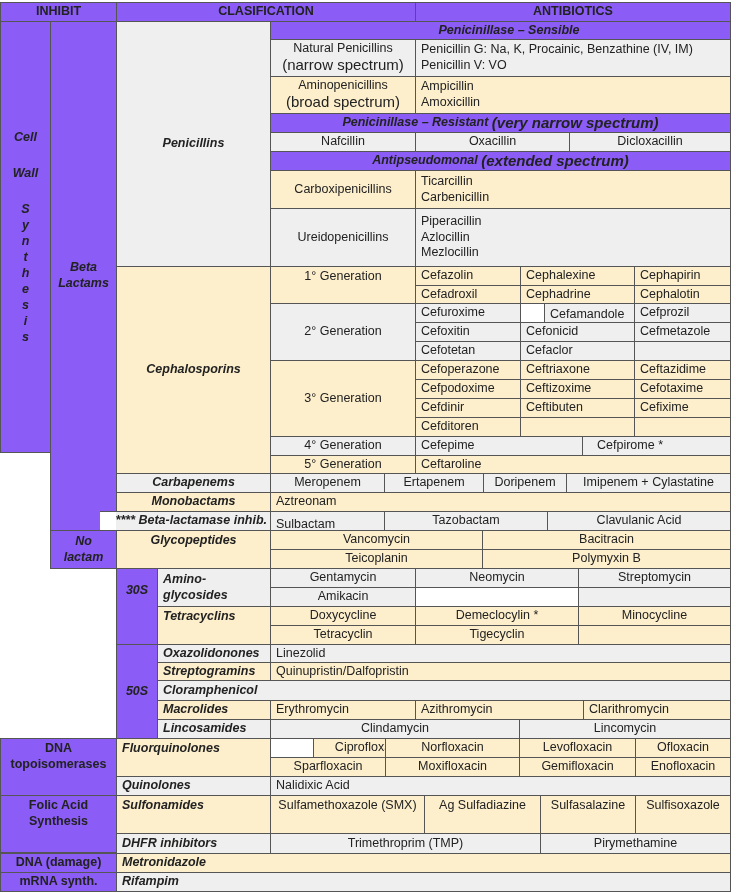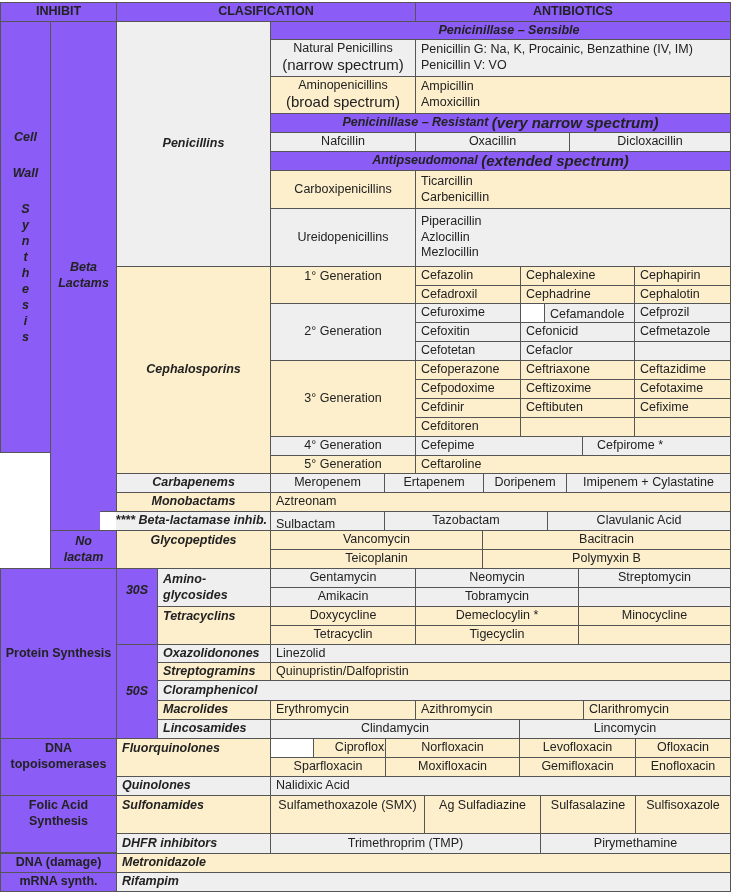--- a/index.html
+++ b/index.html
@@ -140,33 +140,31 @@
   <div class="c g l" style="left:270px;top:511px;width:115px;height:28px;">Sulbactam</div>
   <div class="c g" style="left:384px;top:511px;width:164px;height:20px;">Tazobactam</div>
   <div class="c g" style="left:547px;top:511px;width:184px;height:20px;">Clavulanic Acid</div>
 
   <div class="c y bi top" style="left:116px;top:530px;width:155px;height:39px;">Glycopeptides</div>
   <div class="c y" style="left:270px;top:530px;width:213px;height:20px;">Vancomycin</div>
   <div class="c y" style="left:482px;top:530px;width:249px;height:20px;">Bacitracin</div>
   <div class="c y" style="left:270px;top:549px;width:213px;height:20px;">Teicoplanin</div>
   <div class="c y" style="left:482px;top:549px;width:249px;height:20px;">Polymyxin B</div>
 
-  <div class="c w b" style="left:0;top:568px;width:117px;height:171px;white-space:normal;">Protein Synthesis</div>
   <div class="c w bi" style="left:116px;top:568px;width:42px;height:77px;align-items:flex-start;padding-top:14px;">30S</div>
   <div class="c w bi" style="left:116px;top:644px;width:42px;height:95px;">50S</div>
 
   <div class="c g bi stack l" style="left:157px;top:568px;width:114px;height:39px;">
     <span>Amino-</span>
     <span>glycosides</span>
   </div>
   <div class="c g" style="left:270px;top:568px;width:146px;height:20px;">Gentamycin</div>
   <div class="c g" style="left:415px;top:568px;width:164px;height:20px;">Neomycin</div>
   <div class="c g" style="left:578px;top:568px;width:153px;height:20px;">Streptomycin</div>
   <div class="c g" style="left:270px;top:587px;width:146px;height:20px;">Amikacin</div>
-  <div class="c g" style="left:415px;top:587px;width:164px;height:20px;">Tobramycin</div>
   <div class="c g" style="left:578px;top:587px;width:153px;height:20px;"></div>
 
   <div class="c y bi l top" style="left:157px;top:606px;width:114px;height:39px;">Tetracyclins</div>
   <div class="c y" style="left:270px;top:606px;width:146px;height:20px;">Doxycycline</div>
   <div class="c y" style="left:415px;top:606px;width:164px;height:20px;">Demeclocylin *</div>
   <div class="c y" style="left:578px;top:606px;width:153px;height:20px;">Minocycline</div>
   <div class="c y" style="left:270px;top:625px;width:146px;height:20px;">Tetracyclin</div>
   <div class="c y" style="left:415px;top:625px;width:164px;height:20px;">Tigecyclin</div>
   <div class="c y" style="left:578px;top:625px;width:153px;height:20px;"></div>
 

